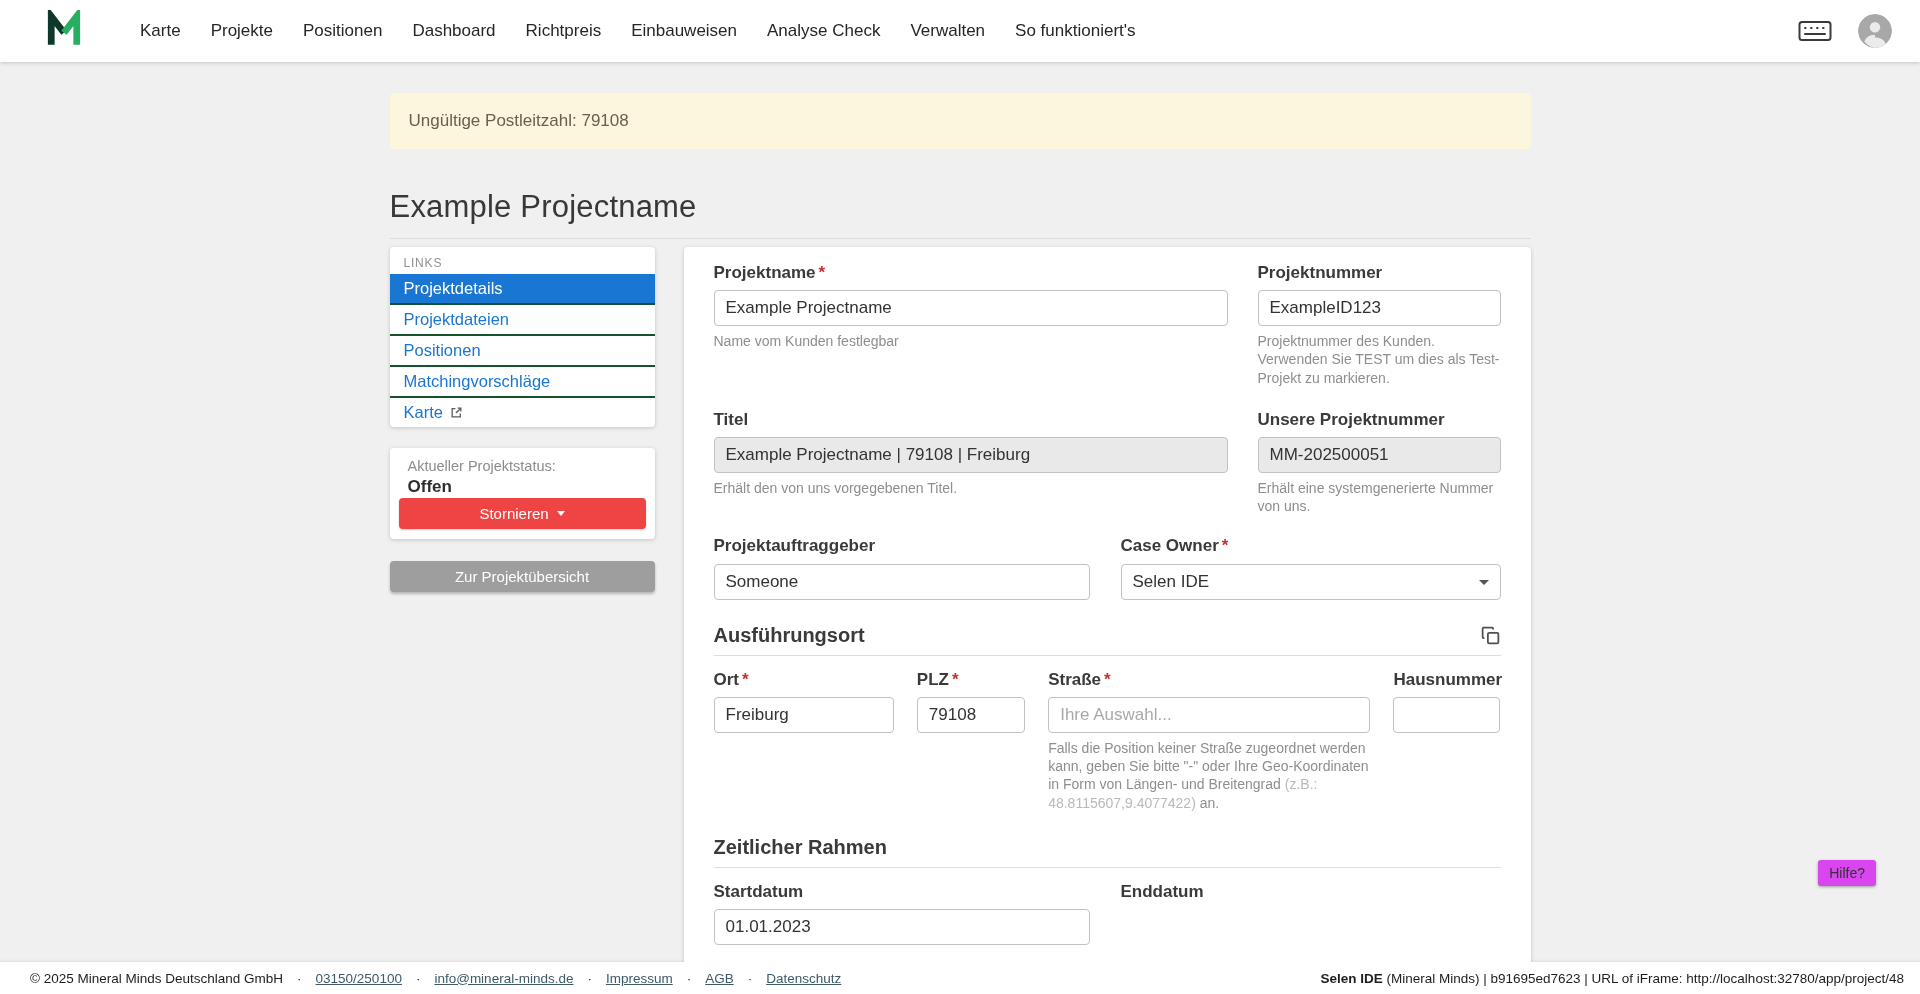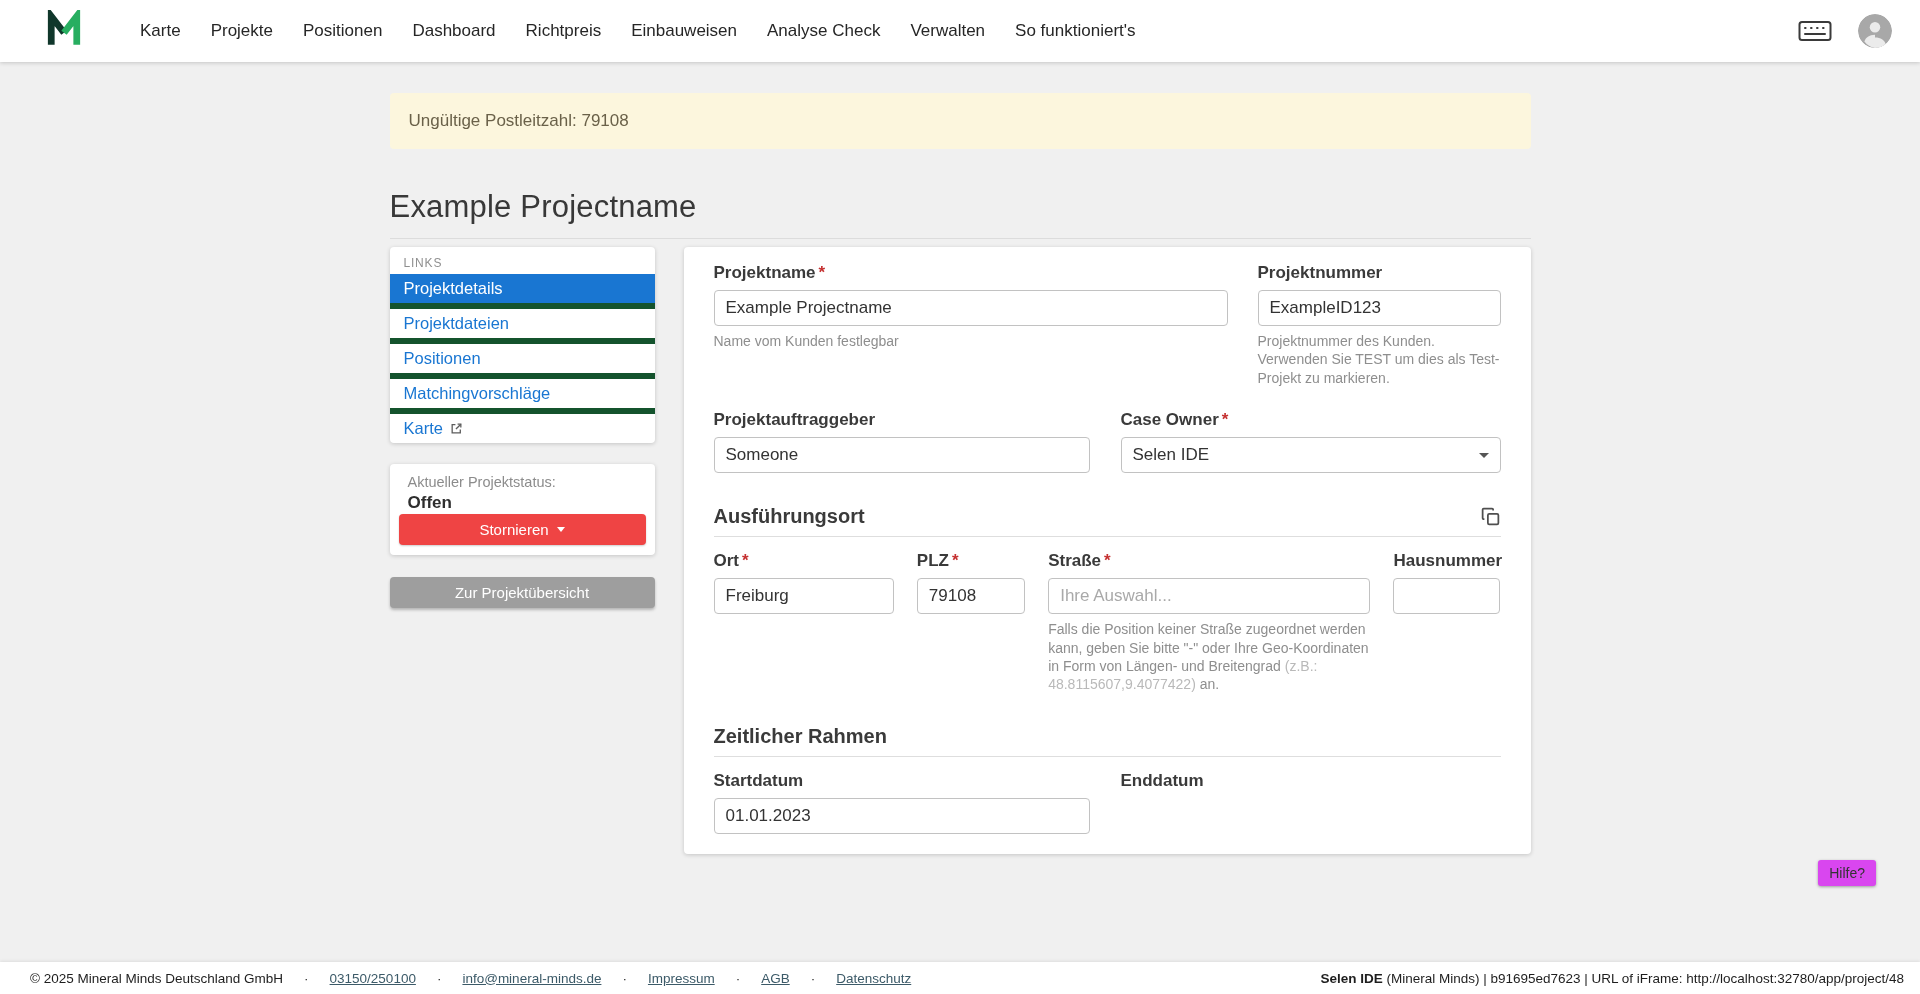--- a/index.html
+++ b/index.html
@@ -43,21 +43,21 @@
   .layout { display: flex; gap: 29px; align-items: flex-start; }
   .card { background: #fff; border-radius: 4px; box-shadow: 0 1px 4px rgba(0,0,0,.18); }
 
   
   .left-col { width: 265px; flex-shrink: 0; }
   .links-card { margin-bottom: 21px; overflow: hidden; }
   .links-header { font-size: 12px; color: #8f8f8f; letter-spacing: .8px; padding: 9px 14px 4px; }
   .links-list { list-style: none; }
   .links-list li {
     font-size: 16.5px; color: #1976d2; padding: 5px 14px; cursor: pointer;
-    border-bottom: 6px solid #14532d; display: flex; align-items: center; gap: 7px;
+    border-bottom: 2px solid #14532d; display: flex; align-items: center; gap: 7px;
   }
   .links-list li:last-child { border-bottom: none; }
   .links-list li.active { background: #1976d2; color: #fff; }
   .ext-icon { display: inline-flex; color: #5c5c5c; }
 
   .status-card { margin-bottom: 22px; padding: 10px 9px 10px; }
   .status-label { font-size: 14.5px; color: #8c8c8c; padding: 0 9px; }
   .status-value { font-size: 17px; font-weight: 700; color: #2e2e2e; padding: 3px 9px 0; }
   .btn-danger {
     margin-top: 1px; width: 100%; height: 31px; border: none; border-radius: 4px;
@@ -101,41 +101,41 @@
   .select-box {
     height: 36px; border: 1px solid #c2c2c2; border-radius: 4px; background: #fff;
     display: flex; align-items: center; padding: 0 28px 0 11px; font-size: 17px; color: #333;
     position: relative; cursor: pointer;
   }
   .select-caret {
     position: absolute; right: 11px; top: 15px; width: 0; height: 0;
     border-left: 5px solid transparent; border-right: 5px solid transparent; border-top: 5.5px solid #555;
   }
 
-  .section-head { display: flex; justify-content: space-between; align-items: center; margin-top: 32px; }
+  .section-head { display: flex; justify-content: space-between; align-items: center; margin-top: 24px; }
   .section-title { font-size: 20px; font-weight: 700; color: #3a3a3a; }
   .copy-btn { cursor: pointer; display: flex; align-items: center; color: #4f4f4f; }
   .section-rule { border: none; border-top: 1px solid #dedede; margin: 8px 0 13px; }
 
   
   .help-btn {
     position: absolute; right: 44px; bottom: 76px;
     background: #d946ef; border: none; border-radius: 3px; padding: 5px 11px;
     font-size: 14px; color: #333; font-family: inherit;
     box-shadow: 0 1px 3px rgba(0,0,0,.35); cursor: pointer;
   }
 
   
   footer {
     height: 32px; background: #fff; flex-shrink: 0;
     display: flex; align-items: center; justify-content: space-between;
     padding: 0 16px 0 30px; font-size: 13.5px; color: #1e1e1e;
     box-shadow: 0 -1px 3px rgba(0,0,0,.08);
   }
-  .footer-left { display: flex; align-items: center; gap: 21px; white-space: nowrap; }
+  .footer-left { display: flex; align-items: center; gap: 14px; white-space: nowrap; }
   .footer-left a { color: #3c5a68; text-decoration: underline; }
   .sep { color: #2a2a2a; }
   .footer-right { white-space: nowrap; }
   .fw-b { font-weight: 700; }
 </style>
 </head>
 <body>
 
 <header>
   <div class="logo">
@@ -233,20 +233,32 @@
             <input class="text-input" type="text" value="Example Projectname" style="">
             <div class="helper">Name vom Kunden festlegbar</div>
           </div>
           <div class="w-side">
             <label class="fld-label"><span>Projektnummer</span></label>
             <input class="text-input" type="text" value="ExampleID123" style="">
             <div class="helper">Projektnummer des Kunden. Verwenden Sie TEST um dies als Test-Projekt zu markieren.</div>
           </div>
         </div>
 
+        <div class="form-row mb-r2">
+          <div class="w-main">
+            <label class="fld-label"><span>Titel</span></label>
+            <input class="text-input input-disabled" type="text" readonly="" value="Example Projectname | 79108 | Freiburg" style="">
+            <div class="helper">Erhält den von uns vorgegebenen Titel.</div>
+          </div>
+          <div class="w-side">
+            <label class="fld-label"><span>Unsere Projektnummer</span></label>
+            <input class="text-input input-disabled" type="text" readonly="" value="MM-202500051" style="">
+            <div class="helper">Erhält eine systemgenerierte Nummer von uns.</div>
+          </div>
+        </div>
 
         <div class="form-row mb-r3">
           <div class="w-half-l">
             <label class="fld-label"><span>Projektauftraggeber</span></label>
             <input class="text-input" type="text" value="Someone" style="">
           </div>
           <div class="w-half-r">
             <label class="fld-label"><span>Case Owner</span><span class="req">*</span></label>
             <div class="select-box">
               <span>Selen IDE</span>

